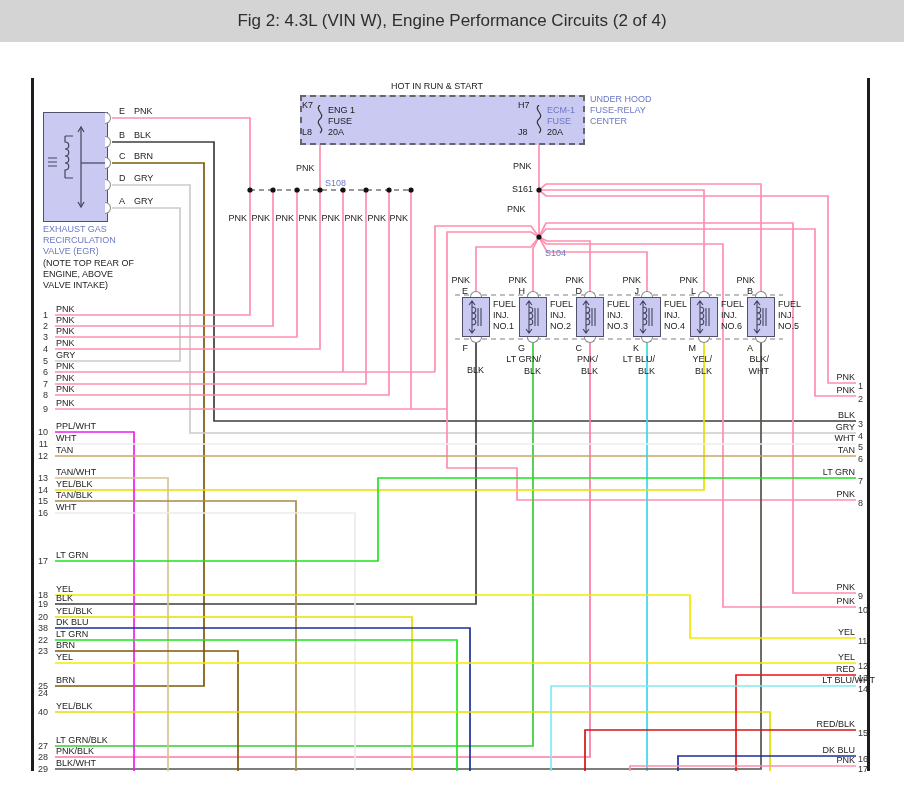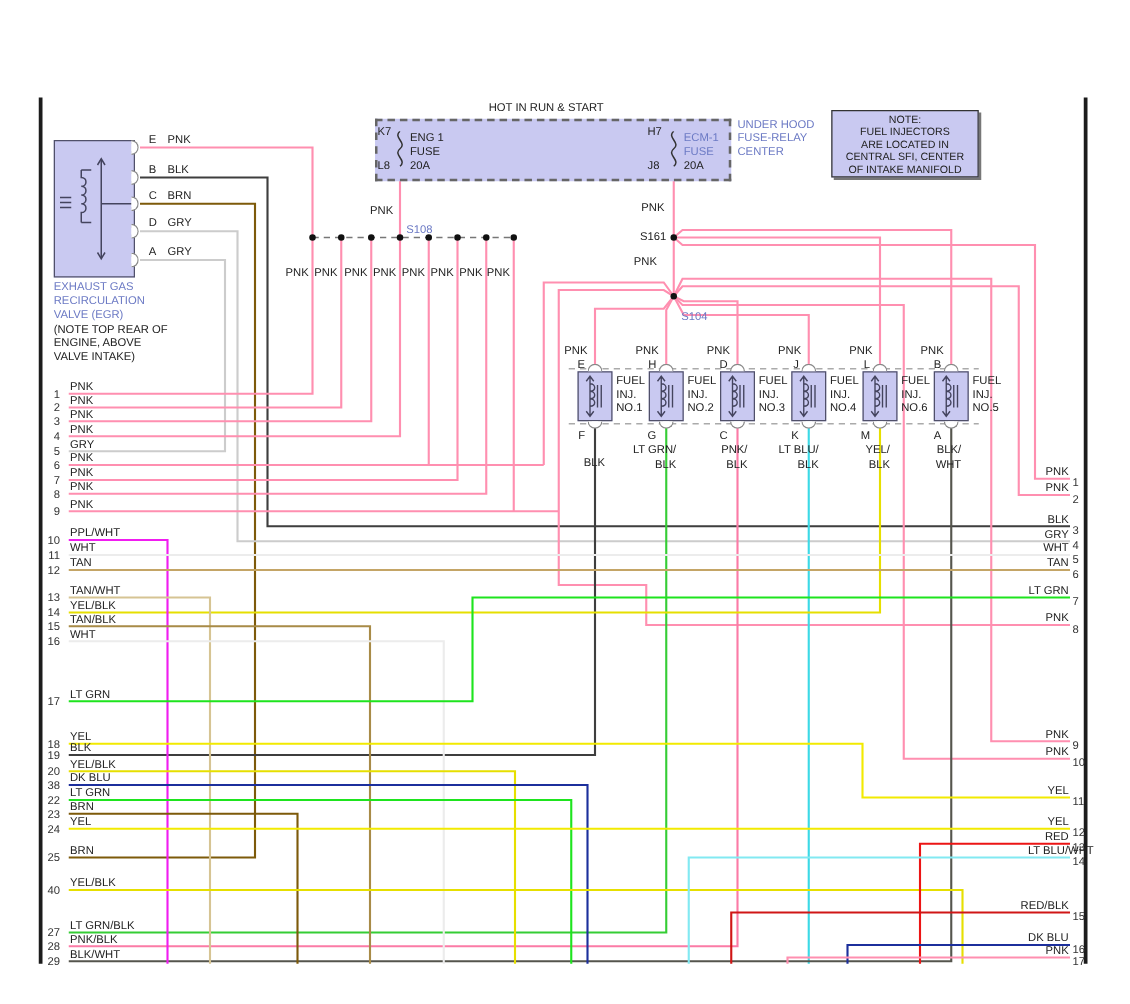--- a/index.html
+++ b/index.html
@@ -21,20 +21,23 @@
   .bump{position:absolute;background:#fff;border:1px solid #888;box-sizing:border-box;z-index:4;}
   .bump-top{width:12px;height:6px;border-bottom:none;border-radius:6px 6px 0 0;}
   .bump-bot{width:12px;height:6px;border-top:none;border-radius:0 0 6px 6px;}
   .bump-right{width:6px;height:12px;border-left:none;border-radius:0 6px 6px 0;}
   .symsvg{position:absolute;z-index:4;}
 </style>
 </head>
 <body>
 
 <div id="stage">
+  <div id="titlebar">
+    <div class="t">Fig 2: 4.3L (VIN W), Engine Performance Circuits (2 of 4)</div>
+  </div>
 
   <div class="border-v" style="left:31px"></div>
   <div class="border-v" style="left:867px"></div>
 
   <svg id="wiresvg" width="904" height="803">
       <polyline points="112,118 250,118 250,190" fill="none" stroke="#ff8fb0" stroke-width="1.7"></polyline>
       <polyline points="112,142 214,142 214,421 856,421" fill="none" stroke="#3e3e3e" stroke-width="1.7"></polyline>
       <polyline points="112,163 204,163 204,686 55,686" fill="none" stroke="#7d5a0a" stroke-width="1.7"></polyline>
       <polyline points="112,185 190,185 190,433 856,433" fill="none" stroke="#cccccc" stroke-width="1.7"></polyline>
       <polyline points="112,208 180,208 180,361 55,361" fill="none" stroke="#cccccc" stroke-width="1.7"></polyline>
@@ -148,30 +151,20 @@
   <div class="lbl" style="left:518px;top:127px">J8</div>
   <div class="lbl" style="left:547px;top:127px">20A</div>
 
   <svg class="symsvg" style="left:312px;top:105px" width="16" height="30">
     <path d="M8,0 C2,5 14,9 8,14 C2,19 14,23 8,28" fill="none" stroke="#333" stroke-width="1.2"></path>
   </svg>
   <svg class="symsvg" style="left:531px;top:105px" width="16" height="30">
     <path d="M8,0 C2,5 14,9 8,14 C2,19 14,23 8,28" fill="none" stroke="#333" stroke-width="1.2"></path>
   </svg>
 
-  <div class="lavbox shadowbox" style="left:665px;top:88px;width:118px;height:54px;">
-    <div style="position:relative;width:100%;height:100%;display:flex;flex-direction:column;
-                align-items:center;justify-content:center;">
-      <div class="lbl center" style="position:static;font-size:8.5px;line-height:10px">NOTE:</div>
-      <div class="lbl center" style="position:static;font-size:8.5px;line-height:10px">FUEL INJECTORS</div>
-      <div class="lbl center" style="position:static;font-size:8.5px;line-height:10px">ARE LOCATED IN</div>
-      <div class="lbl center" style="position:static;font-size:8.5px;line-height:10px">CENTRAL SFI, CENTER</div>
-      <div class="lbl center" style="position:static;font-size:8.5px;line-height:10px">OF INTAKE MANIFOLD</div>
-    </div>
-  </div>
 
   <div class="lbl blue" style="left:325px;top:178px">S108</div>
   <div class="lbl" style="left:512px;top:184px">S161</div>
   <div class="lbl blue" style="left:545px;top:248px">S104</div>
 
   <div id="generated">
       <div class="lbl" style="left:56px;top:304px">PNK</div>
       <div class="lbl num ralign" style="left:34px;top:310px;width:14px">1</div>
       <div class="lbl" style="left:56px;top:315px">PNK</div>
       <div class="lbl num ralign" style="left:34px;top:321px;width:14px">2</div>
@@ -211,21 +204,21 @@
       <div class="lbl num ralign" style="left:34px;top:599px;width:14px">19</div>
       <div class="lbl" style="left:56px;top:606px">YEL/BLK</div>
       <div class="lbl num ralign" style="left:34px;top:612px;width:14px">20</div>
       <div class="lbl" style="left:56px;top:617px">DK BLU</div>
       <div class="lbl num ralign" style="left:34px;top:623px;width:14px">38</div>
       <div class="lbl" style="left:56px;top:629px">LT GRN</div>
       <div class="lbl num ralign" style="left:34px;top:635px;width:14px">22</div>
       <div class="lbl" style="left:56px;top:640px">BRN</div>
       <div class="lbl num ralign" style="left:34px;top:646px;width:14px">23</div>
       <div class="lbl" style="left:56px;top:652px">YEL</div>
-      <div class="lbl num ralign" style="left:34px;top:658px;width:14px">24</div>
+      <div class="lbl num ralign" style="left:34px;top:688px;width:14px">24</div>
       <div class="lbl" style="left:56px;top:675px">BRN</div>
       <div class="lbl num ralign" style="left:34px;top:681px;width:14px">25</div>
       <div class="lbl" style="left:56px;top:701px">YEL/BLK</div>
       <div class="lbl num ralign" style="left:34px;top:707px;width:14px">40</div>
       <div class="lbl" style="left:56px;top:735px">LT GRN/BLK</div>
       <div class="lbl num ralign" style="left:34px;top:741px;width:14px">27</div>
       <div class="lbl" style="left:56px;top:746px">PNK/BLK</div>
       <div class="lbl num ralign" style="left:34px;top:752px;width:14px">28</div>
       <div class="lbl" style="left:56px;top:758px">BLK/WHT</div>
       <div class="lbl num ralign" style="left:34px;top:764px;width:14px">29</div>

